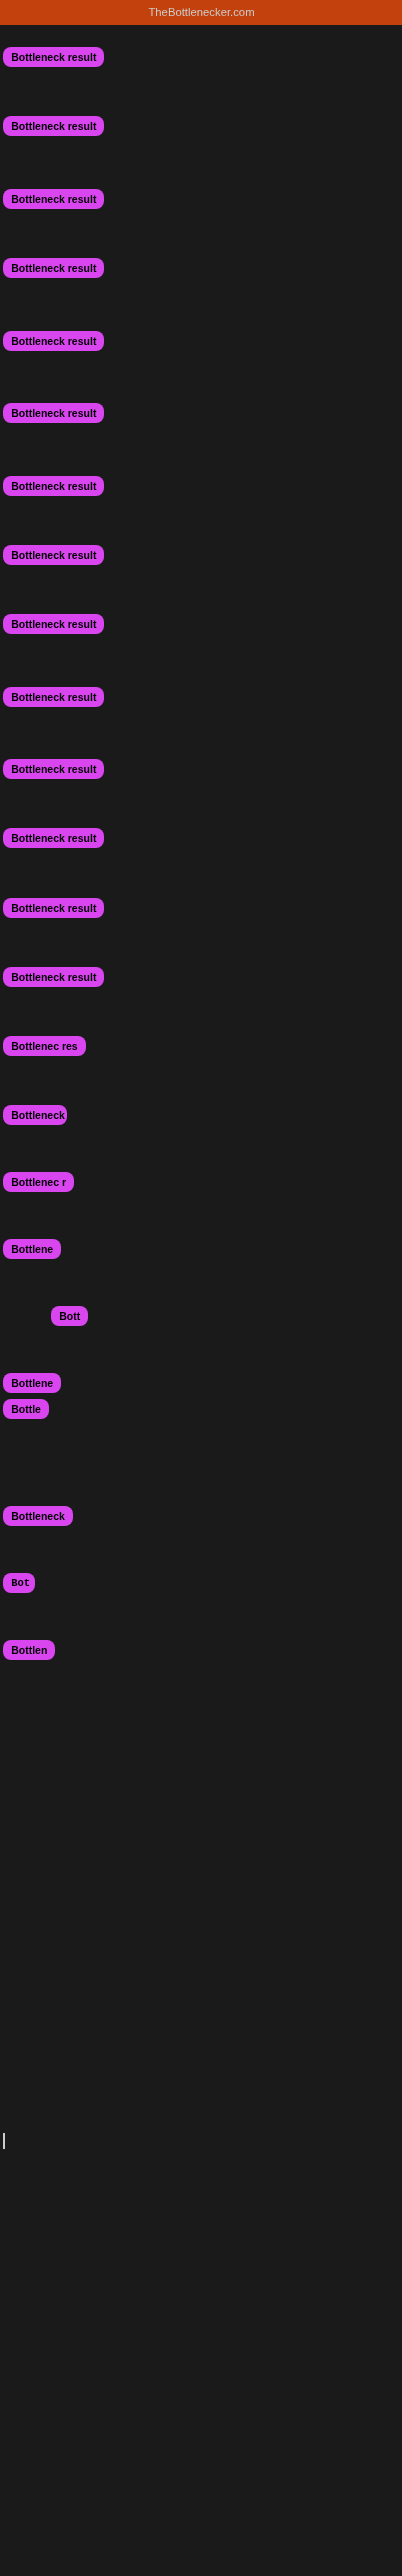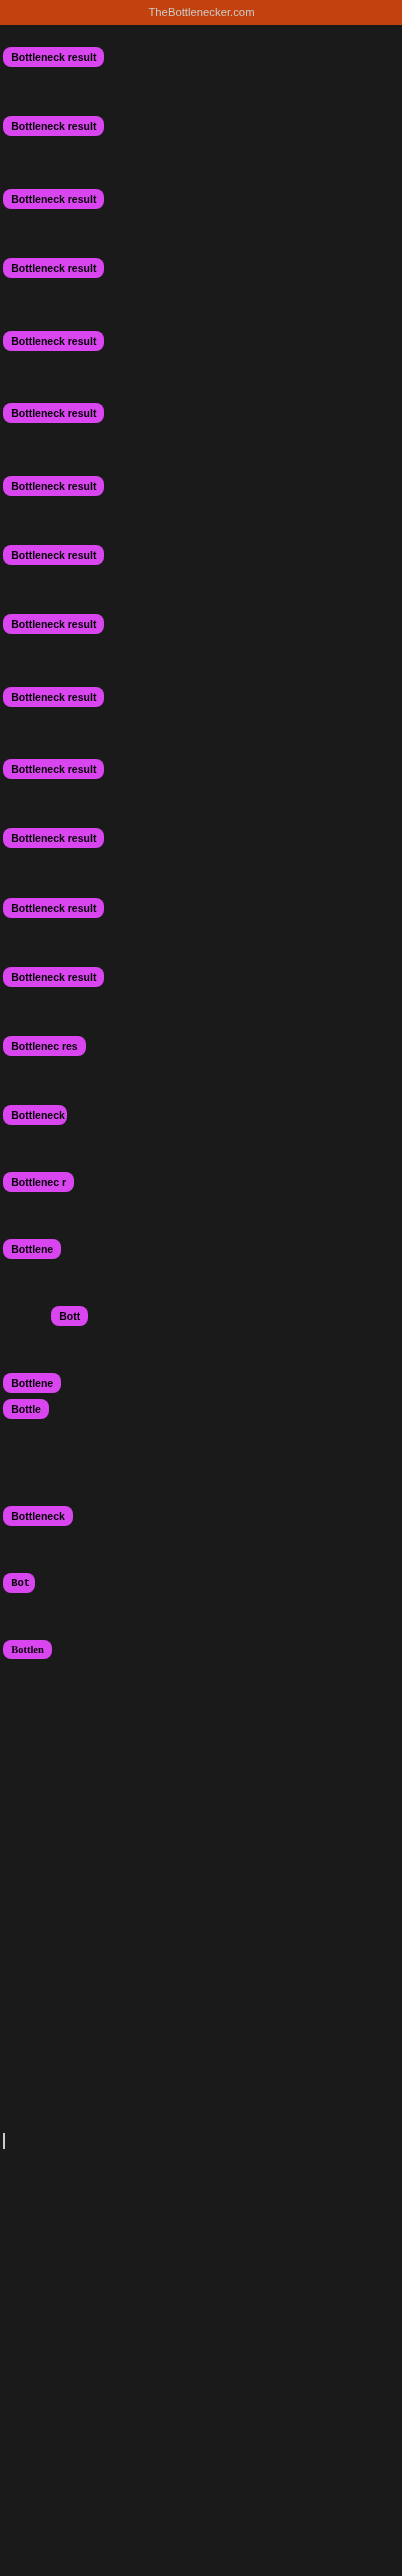--- a/index.html
+++ b/index.html
@@ -66,17 +66,17 @@
     <div style="position: absolute; top: 942px; left: 3.2px;"><span class="bottleneck-badge" style="max-width: 105px;">Bottleneck result</span></div>
     <div style="position: absolute; top: 1011px; left: 3.2px;"><span class="bottleneck-badge" style="max-width: 89px;">Bottlenec res</span></div>
     <div style="position: absolute; top: 1080px; left: 3.2px;"><span class="bottleneck-badge" style="max-width: 64px;">Bottleneck</span></div>
     <div style="position: absolute; top: 1147px; left: 3.2px;"><span class="bottleneck-badge" style="max-width: 76px;">Bottlenec r</span></div>
     <div style="position: absolute; top: 1214px; left: 3.2px;"><span class="bottleneck-badge" style="max-width: 58px;">Bottlene</span></div>
     <div style="position: absolute; top: 1281px; left: 3.2px;"><span class="bottleneck-badge" style="max-width: 40px; margin-left: 48px;">Bott</span></div>
     <div style="position: absolute; top: 1348px; left: 3.2px;"><span class="bottleneck-badge" style="max-width: 58px;">Bottlene</span></div>
     <div style="position: absolute; top: 1374px; left: 3.2px;"><span class="bottleneck-badge" style="max-width: 48px;">Bottle</span></div>
     <div style="position: absolute; top: 1481px; left: 3.2px;"><span class="bottleneck-badge" style="max-width: 71px;">Bottleneck</span></div>
     <div style="position: absolute; top: 1548px; left: 3.2px; font-family: Liberation Mono, monospace;"><span class="bottleneck-badge" style="max-width: 32px;">Bot</span></div>
-    <div style="position: absolute; top: 1615px; left: 3.2px;"><span class="bottleneck-badge" style="max-width: 55px; font-family: Liberation Serif, serif;">Bottlen</span></div>
+    <div style="position: absolute; top: 1615px; left: 3.2px;"><span class="bottleneck-badge" style="max-width: 55px;">Bottlen</span></div>
   </div>
 
 <div id="cursor-indicator" class="cursor-line" style="top: 2133px;"></div>
 
 
 </body></html>

